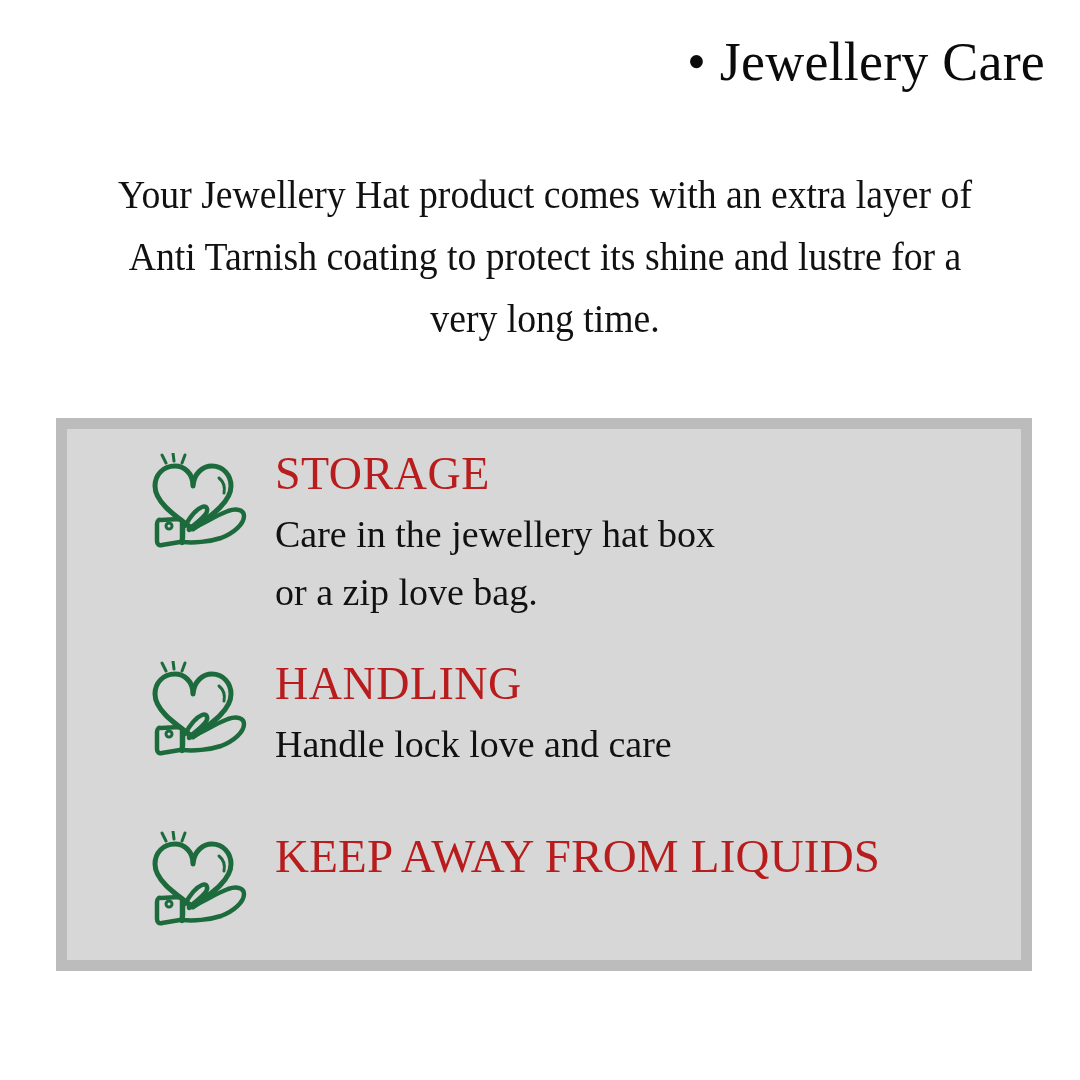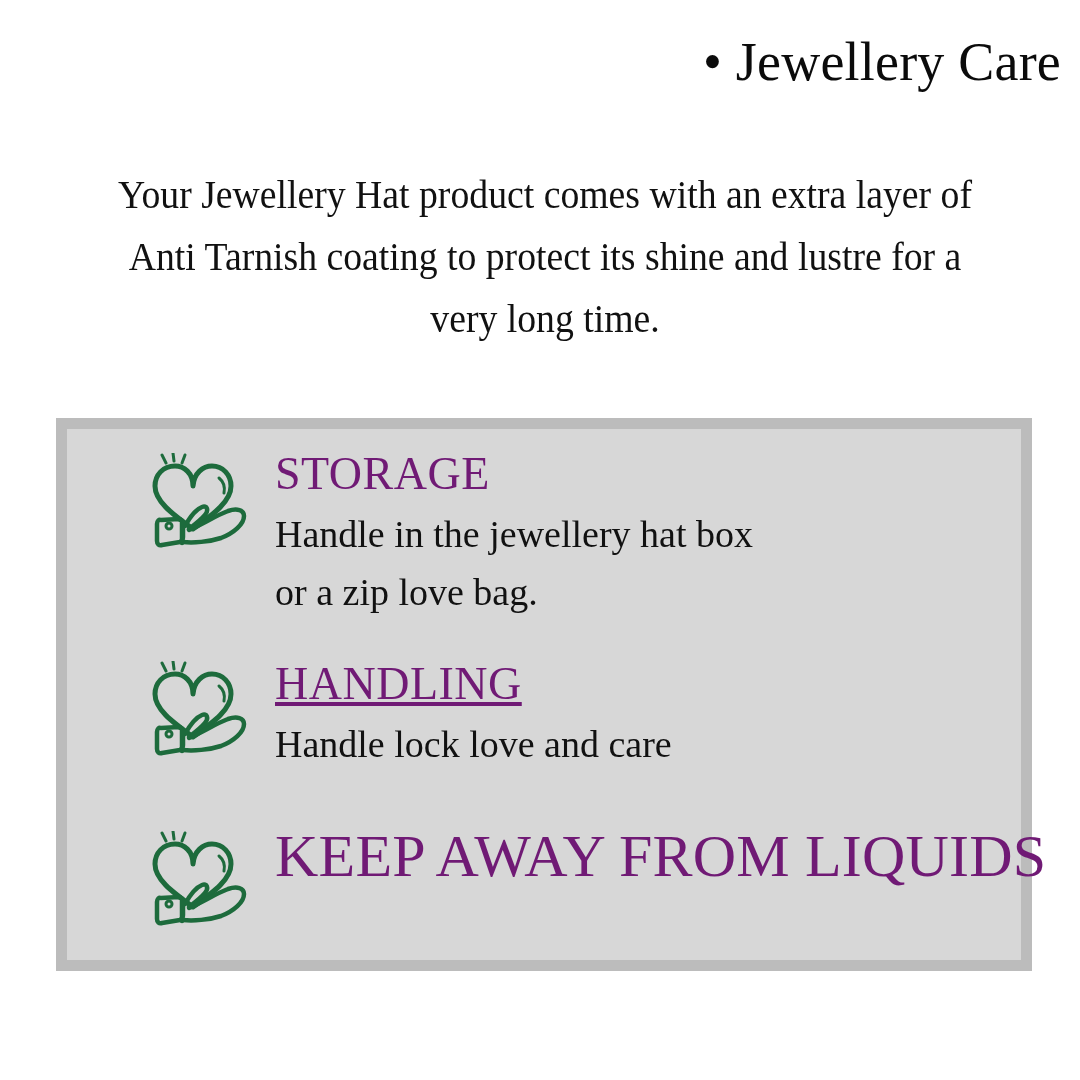--- a/index.html
+++ b/index.html
@@ -23,21 +23,20 @@
   }
 
   
   .title-row {
     position: absolute;
     top: 34px;
     left: 0;
     width: 1045px;
     text-align: right;
     white-space: nowrap;
-    padding-left: 16px;
   }
   .title-text {
     display: inline-block;
     font-family: "Liberation Serif", "DejaVu Serif", serif;
     font-size: 54px;
     line-height: 1.05;
     color: #0b0b0b;
     letter-spacing: 0.2px;
   }
 
@@ -101,28 +100,28 @@
 
   .care-text {
     margin-left: 22px;
     padding-top: 0;
   }
 
   .care-heading {
     font-family: "Liberation Serif", "DejaVu Serif", serif;
     font-size: 46px;
     line-height: 54px;
-    color: #701a75;
+    color: #b91c1c;
     letter-spacing: 0.5px;
     white-space: nowrap;
   }
-  .care-item.item-1 .care-heading { margin-top: 28px; text-decoration: underline; }
+  .care-item.item-1 .care-heading { margin-top: 28px; }
   .care-item.item-2 .care-heading {
     margin-top: 18px;
-    font-size: 60px;
+    font-size: 47px;
     letter-spacing: 0.2px;
   }
 
   .care-body {
     font-family: "Liberation Serif", "DejaVu Serif", serif;
     font-size: 38px;
     line-height: 58px;
     color: #111111;
     transform: scaleX(0.93);
     transform-origin: 0 0;
@@ -160,21 +159,21 @@
               <path d="M40 77 C52 72 68 62 79 58 C88 55 95 57 95 63 C95 71 85 80 72 85 C60 89 44 90 34 89" stroke-width="4.5"></path>
               <path d="M33 70 L33 90" stroke-width="4.5"></path>
               <path d="M12 67 C10 66 8 68 8 71 L8 88 C8 91 10 93 13 92 L31 89 C33 88 34 86 34 84 L34 70 C34 68 32 66 30 66 Z" stroke-width="4.5"></path>
               <circle cx="20" cy="73" r="3" stroke-width="3"></circle>
             </g>
           </svg>
         </span>
         <span class="care-text">
           <span class="care-heading">STORAGE</span>
           <span class="care-body">
-            <span class="care-body-line">Handle in the jewellery hat box</span>
+            <span class="care-body-line">Care in the jewellery hat box</span>
             <span class="care-body-line">or a zip love bag.</span>
           </span>
         </span>
       </div>
 
       <div class="care-item item-1">
         <span class="icon-wrap">
           <svg viewBox="0 0 104 96" xmlns="http://www.w3.org/2000/svg">
             <g fill="none" stroke="#1d6b3c" stroke-linecap="round" stroke-linejoin="round">
               <path d="M17 10 L13 2" stroke-width="3"></path>

